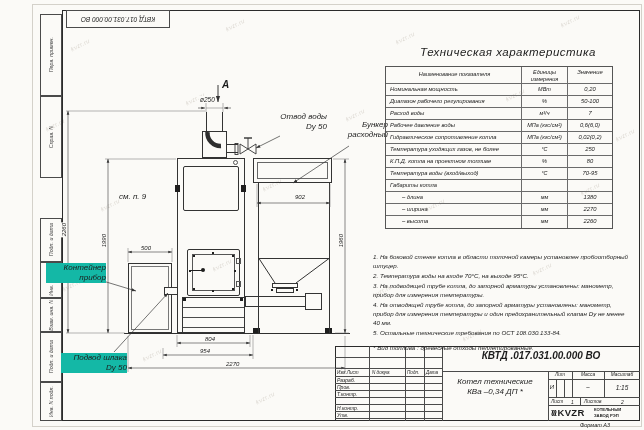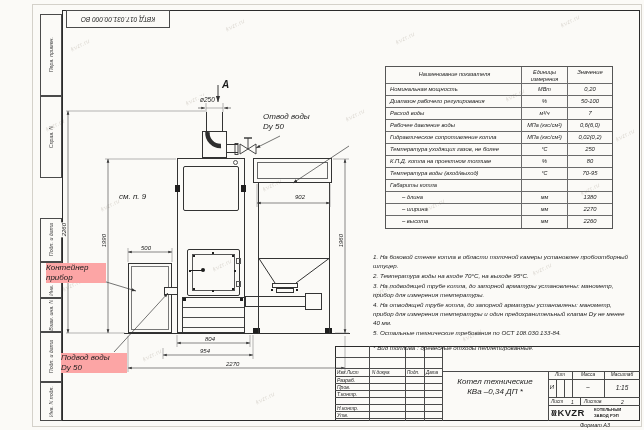--- a/index.html
+++ b/index.html
@@ -12,22 +12,22 @@
   .v{writing-mode:vertical-rl;transform:rotate(180deg);white-space:nowrap}
   .hl{position:absolute;background:#4a4a4a;height:1px;z-index:3}
   .vl{position:absolute;background:#4a4a4a;width:1px;z-index:3}
   .blk{position:absolute;background:#1e1e1e;z-index:2}
   .shape{position:absolute;border:1.2px solid #333;z-index:1;background:transparent}
   .shape2{position:absolute;border:1px solid #555;z-index:1}
   .white{background:#fbfaf7;z-index:2}
   .wm{position:absolute;font-size:6px;font-style:italic;color:#a9a093;opacity:.38;transform:rotate(-27deg);letter-spacing:.4px;z-index:0;white-space:nowrap}
   .d{position:absolute;font-size:6px;font-style:italic;background:#fbfaf7;padding:0 1px;z-index:4;white-space:nowrap}
   .dv{position:absolute;font-size:6px;font-style:italic;background:#fbfaf7;writing-mode:vertical-rl;transform:rotate(180deg);padding:1px 0;z-index:4;white-space:nowrap}
-  .lbl{position:absolute;font-style:italic;font-size:8px;line-height:1.25;text-align:left;z-index:4;white-space:nowrap}
-  .bg{background:#fca5a5}
+  .lbl{position:absolute;font-style:italic;font-size:8px;line-height:1.25;text-align:right;z-index:4;white-space:nowrap}
+  .bg{background:#14b8a6}
   svg.ovr{position:absolute;left:0;top:0;z-index:3;pointer-events:none}
   
   .st{position:absolute;left:385px;top:66px;width:228px;border:1px solid #555;font-style:italic;z-index:4;background:transparent}
   .str{display:flex;border-bottom:1px solid #6b6b6b;align-items:stretch}
   .str:last-child{border-bottom:none}
   .c1{width:135px;font-size:5.8px;padding:2px 2px 1px 4px}
   .c2{width:47px;font-size:5.5px;text-align:center;border-left:1px solid #6b6b6b;border-right:1px solid #6b6b6b;padding-top:2px}
   .c3{flex:1;font-size:5.8px;text-align:center;padding-top:2px}
   .hdr .c1{text-align:center;padding-top:4px;font-size:5.6px}
   .hdr .c2{line-height:1.25;padding-top:2px}
@@ -202,39 +202,44 @@
       <line x1="128" y1="368" x2="345" y2="368" marker-start="url(#ar)" marker-end="url(#ar)"></line>
     </g>
   </svg>
 
   <span class="t" style="left:222px;top:79px;font-size:10px;font-weight:bold">А</span>
   <span class="d" style="left:199px;top:96px;font-size:6.5px">ø250</span>
   <div class="lbl" style="left:263px;top:112px;width:64px">
     <div>Отвод воды</div>
     <div>Dy 50</div>
   </div>
+  <div class="lbl" style="left:330px;top:120px;width:58px">
+    <div>Бункер</div>
+    <div>расходный</div>
+  </div>
   <span class="t" style="left:119px;top:192px;font-size:8px">см. п. 9</span>
   <div class="lbl bg" style="left:46px;top:263px;width:60px">
     <div>Контейнер</div>
     <div>прибор</div>
   </div>
   <div class="lbl bg" style="left:61px;top:353px;width:66px">
-    <div>Подвод воды</div>
+    <div>Подвод шлака</div>
     <div>Dy 50</div>
   </div>
 
   <span class="d" style="left:140px;top:245px">500</span>
   <span class="d" style="left:294px;top:194px">902</span>
   <span class="d" style="left:204px;top:336px">804</span>
   <span class="d" style="left:199px;top:348px">954</span>
   <span class="d" style="left:225px;top:361px">2270</span>
   <span class="dv" style="left:61px;top:222px">2260</span>
   <span class="dv" style="left:101px;top:233px">1990</span>
   <span class="dv" style="left:338px;top:233px">1960</span>
 
+  <div class="t" style="left:420px;top:46px;font-size:11.5px;letter-spacing:.5px">Техническая характеристика</div>
   <div class="st">
     <div class="str hdr" style="height:17px">
       <div class="c1">Наименование показателя</div>
       <div class="c2">Единицы измерения</div>
       <div class="c3">Значение</div>
     </div>
     <div class="str" style="height:12px">
         <div class="c1">Номинальная мощность</div>
         <div class="c2">МВт</div>
         <div class="c3">0,20</div>
@@ -324,20 +329,21 @@
   <div class="vl" style="left:548px;top:371px;height:50px"></div>
   <div class="hl" style="left:548px;top:379px;width:92px"></div>
   <div class="hl" style="left:548px;top:397px;width:92px"></div>
   <div class="hl" style="left:548px;top:405px;width:92px"></div>
   <div class="vl" style="left:572px;top:371px;height:26px"></div>
   <div class="vl" style="left:604px;top:371px;height:26px"></div>
   <div class="vl" style="left:556px;top:379px;height:18px"></div>
   <div class="vl" style="left:564px;top:379px;height:18px"></div>
   <div class="vl" style="left:580px;top:397px;height:8px"></div>
 
+  <div class="t ctr" style="left:442px;top:350px;width:198px;font-size:10px;font-weight:bold">КВТД .017.031.00.000  ВО</div>
 
   <span class="tb-lbl" style="left:337px;top:369.5px;font-size:4.6px">Изм.Лист</span>
   <span class="tb-lbl" style="left:372px;top:369.5px;font-size:4.6px">N докум.</span>
   <span class="tb-lbl" style="left:407px;top:369.5px;font-size:4.6px">Подп.</span>
   <span class="tb-lbl" style="left:426px;top:369.5px;font-size:4.6px">Дата</span>
   <span class="tb-lbl" style="left:337px;top:377px">Разраб.</span>
   <span class="tb-lbl" style="left:337px;top:384px">Пров.</span>
   <span class="tb-lbl" style="left:337px;top:391px">Т.контр.</span>
   <span class="tb-lbl" style="left:337px;top:405px">Н.контр.</span>
   <span class="tb-lbl" style="left:337px;top:412px">Утв.</span>

